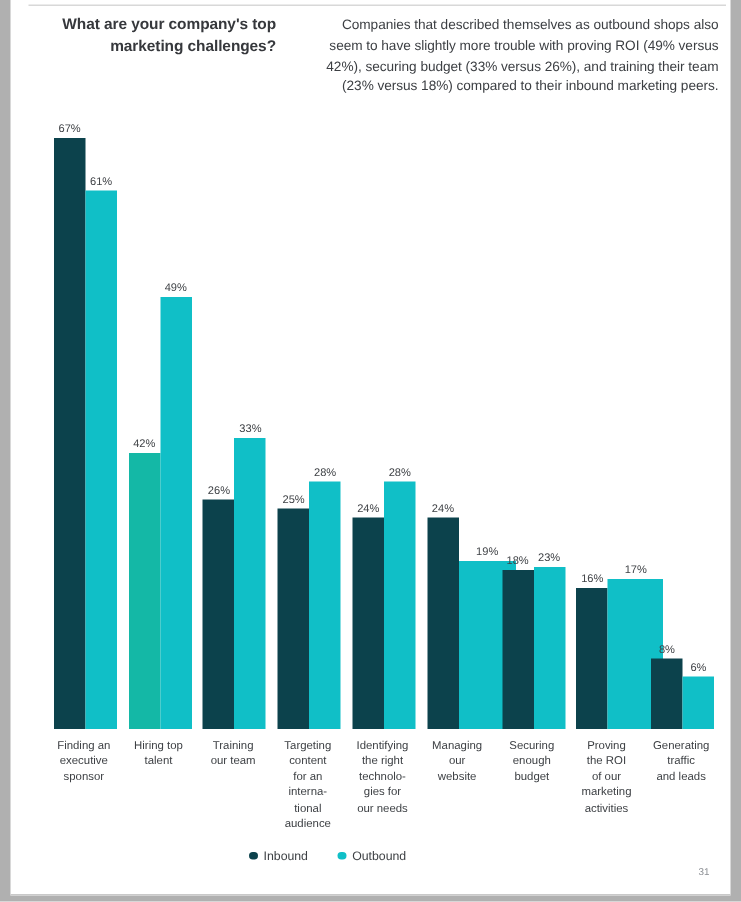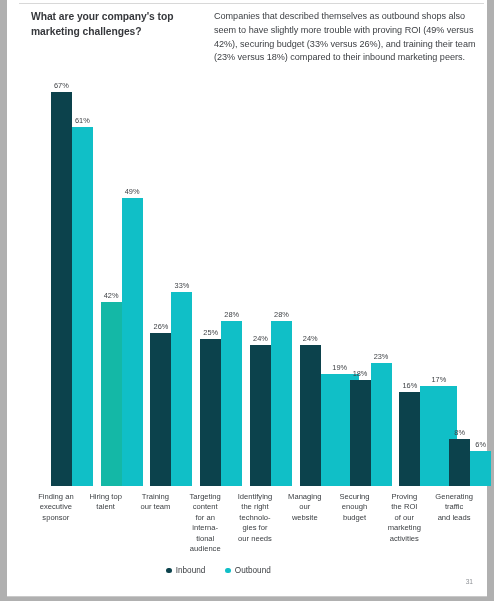--- a/index.html
+++ b/index.html
@@ -30,20 +30,21 @@
     height: 1px;
     background: #d8d8d8;
   }
   #header {
     position: absolute;
     left: 24px;
     top: 10px;
     width: 448px;
     display: flex;
     gap: 30px;
+    text-align: right;
   }
   #header-title {
     width: 153px;
     flex: 0 0 153px;
     font-size: 10.3px;
     font-weight: bold;
     line-height: 1.45;
     color: #36383c;
     letter-spacing: -0.05px;
   }
@@ -51,21 +52,21 @@
     flex: 1 1 auto;
     font-size: 9.1px;
     line-height: 1.52;
     color: #3c3f43;
     letter-spacing: -0.03px;
   }
 
   
   #chart {
     position: absolute;
-    left: 40px;
+    left: 25px;
     top: 74px;
     width: 448px;
     height: 412px;
     text-align: center;
   }
   #plot {
     position: absolute;
     left: 0;
     top: 0;
     right: 0;
@@ -208,21 +209,21 @@
             <span class="bar-label">24%</span>
           </div>
           <div class="bar bar-outbound" style="left: 21px; width: 38px; height: 111.829px; background: rgb(16, 191, 199);">
             <span class="bar-label">19%</span>
           </div>
         </div>
         <div class="group" style="left: 302.556px; width: 42px;">
           <div class="bar bar-inbound" style="left: 0px; width: 21px; height: 105.943px; background: rgb(12, 66, 76);">
             <span class="bar-label">18%</span>
           </div>
-          <div class="bar bar-outbound" style="left: 21px; width: 21px; height: 123px; background: rgb(16, 191, 199);">
+          <div class="bar bar-outbound" style="left: 21px; width: 21px; height: 108px; background: rgb(16, 191, 199);">
             <span class="bar-label">23%</span>
           </div>
         </div>
         <div class="group" style="left: 352.333px; width: 42px;">
           <div class="bar bar-inbound" style="left: 0px; width: 21px; height: 94.1714px; background: rgb(12, 66, 76);">
             <span class="bar-label">16%</span>
           </div>
           <div class="bar bar-outbound" style="left: 21px; width: 37px; height: 100.057px; background: rgb(16, 191, 199);">
             <span class="bar-label">17%</span>
           </div>

